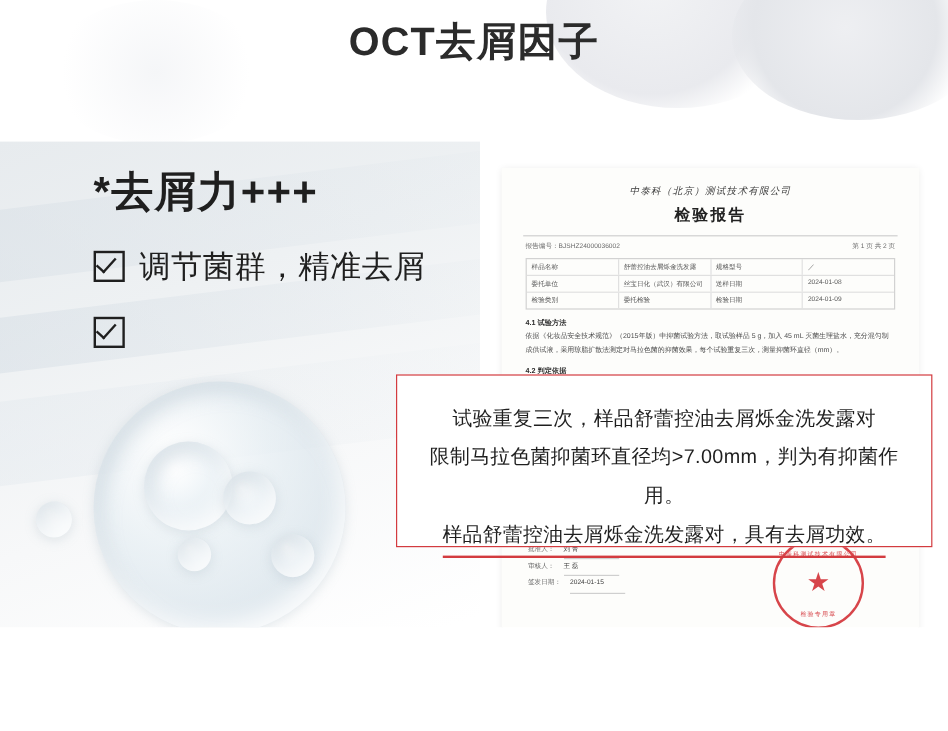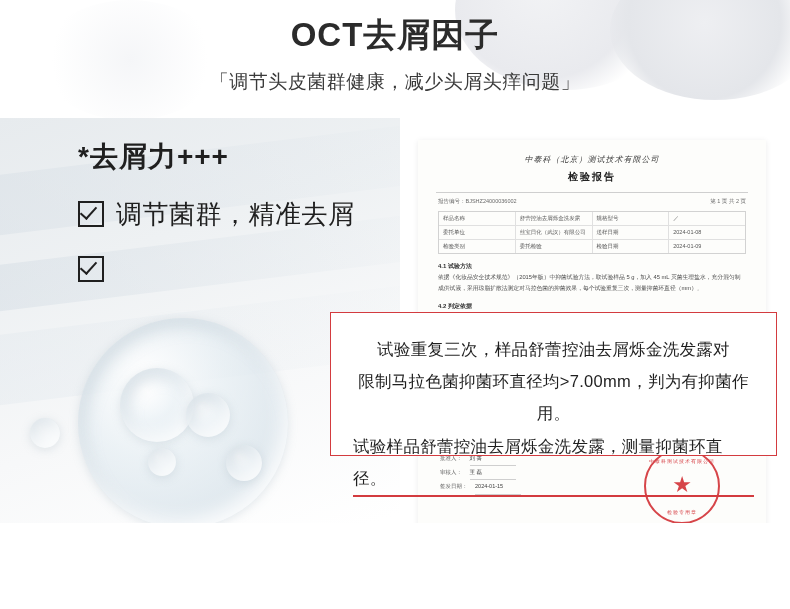--- a/index.html
+++ b/index.html
@@ -103,21 +103,21 @@
     background: radial-gradient(circle at 34% 30%, rgba(255,255,255,0.95) 0%, rgba(235,242,246,0.5) 50%, rgba(208,222,230,0.35) 100%); }
 
   
   .claims {
     position: absolute;
     top: 142px;
     left: 78px;
     z-index: 4;
   }
   .claim-title {
-    font-size: 28px;
+    font-size: 35px;
     font-weight: bold;
     color: #1f1f1f;
     letter-spacing: 1px;
     margin: 0 0 14px 0;
     line-height: 1.1;
   }
   .claim-row {
     display: flex;
     align-items: center;
     margin-top: 24px;
@@ -161,21 +161,21 @@
   .report-org {
     text-align: center;
     font-size: 8px;
     color: #3b3b3b;
     margin-top: 14px;
     letter-spacing: 1px;
     font-style: italic;
   }
   .report-title {
     text-align: center;
-    font-size: 10px;
+    font-size: 13px;
     font-weight: bold;
     color: #222;
     margin-top: 5px;
     letter-spacing: 2px;
   }
   .report-rule {
     height: 1px;
     background: #cfcfcf;
     margin: 8px 18px 0 18px;
   }
@@ -311,21 +311,20 @@
 <body>
 
 <div class="page">
 
   <div class="bg-blob blob-a"></div>
   <div class="bg-blob blob-b"></div>
   <div class="bg-blob blob-c"></div>
 
   <div class="header">
     <h1 class="header-title">OCT去屑因子</h1>
-    <p class="header-sub">「调节头皮菌群健康，减少头屑头痒问题」</p>
   </div>
 
   <div class="photo-panel">
     <div class="panel-band band-1"></div>
     <div class="panel-band band-2"></div>
     <div class="panel-band band-3"></div>
     <div class="bubble bubble-main"></div>
     <div class="bubble bubble-s1"></div>
     <div class="bubble bubble-s2"></div>
     <div class="bubble bubble-s3"></div>
@@ -419,18 +418,18 @@
   </div>
 
   <div class="callout">
     <div class="callout-line-wrap">
       <span class="callout-line">试验重复三次，样品舒蕾控油去屑烁金洗发露对</span>
     </div>
     <div class="callout-line-wrap">
       <span class="callout-line">限制马拉色菌抑菌环直径均&gt;7.00mm，判为有抑菌作用。</span>
     </div>
     <div class="callout-line-wrap">
-      <span class="callout-line underlined">试验样品舒蕾控油去屑烁金洗发露，测量抑菌环直径。</span>
+      <span class="callout-line underlined">样品舒蕾控油去屑烁金洗发露对，具有去屑功效。</span>
     </div>
   </div>
 
 
 </div>
 
 </body></html>

